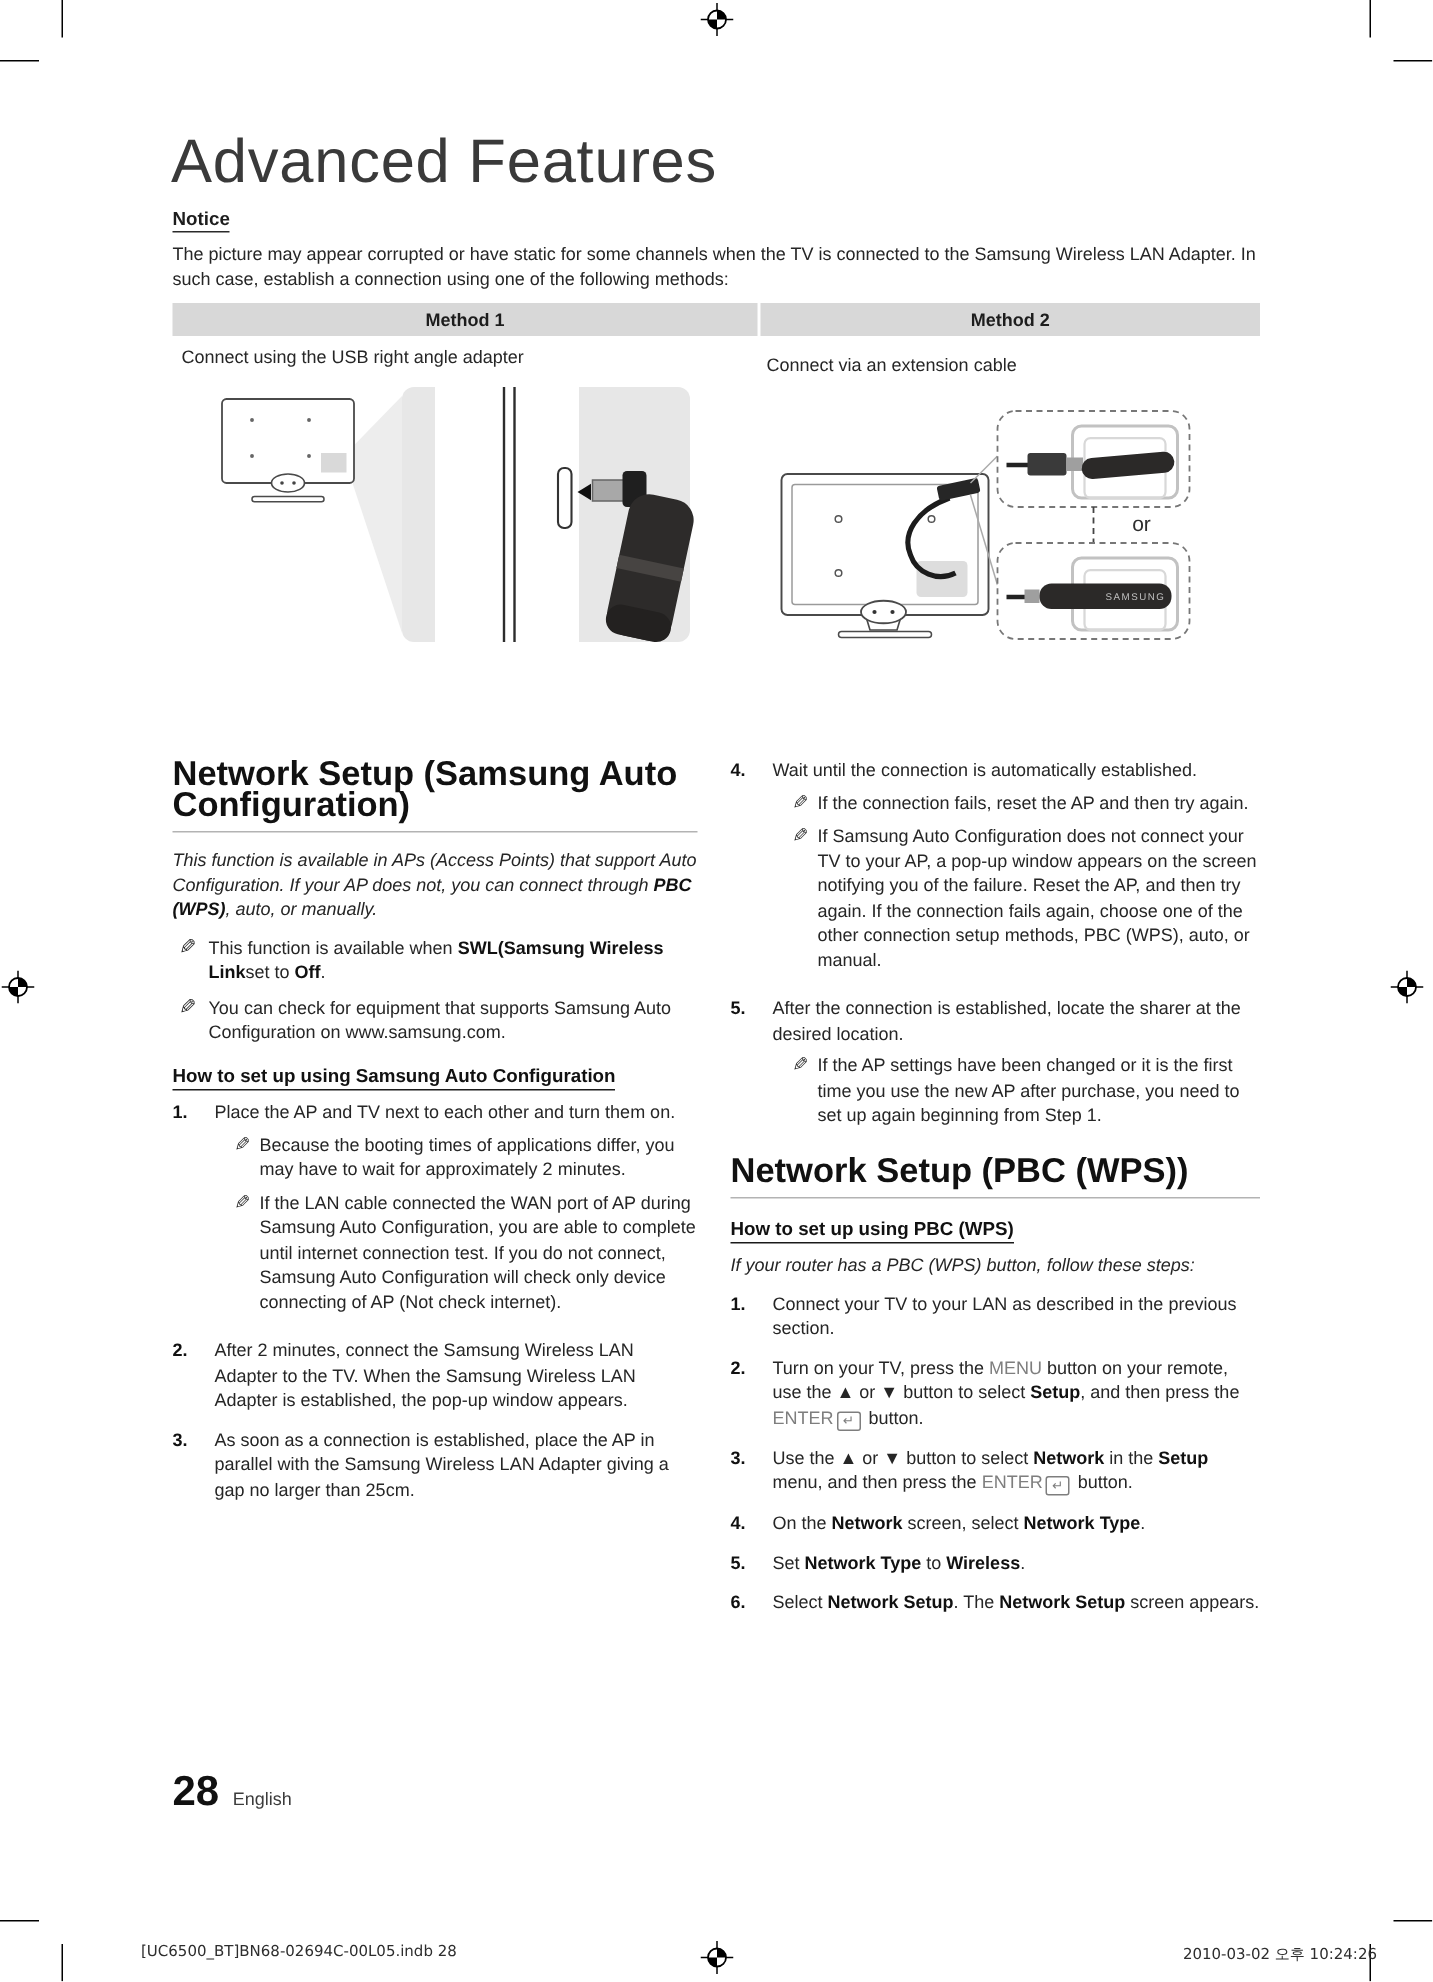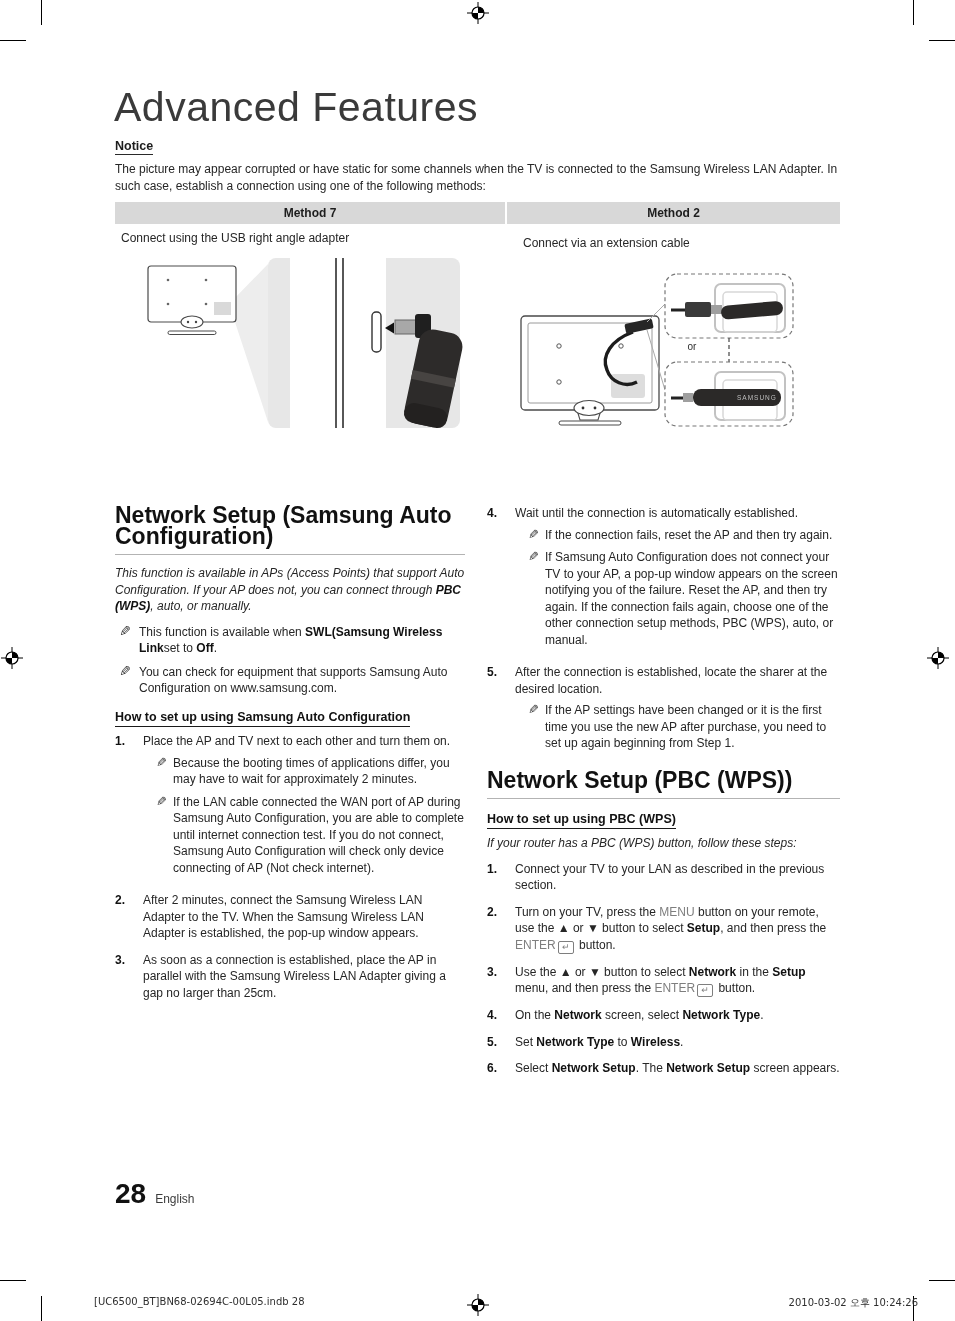--- a/index.html
+++ b/index.html
@@ -17,26 +17,26 @@
             border-bottom:1.5px solid #2a2a2a;padding-bottom:1px;color:#1d1d1d;}
   .notice-b{position:absolute;left:115px;top:161px;width:728px;font-size:12px;line-height:16.5px;}
 
   
   .mcol{position:absolute;top:202px;}
   .mcol1{left:115px;width:390px;}
   .mcol2{left:507px;width:333px;}
   .mhead{height:22px;background:#d8d8d8;font-weight:700;font-size:12px;
          text-align:center;line-height:22px;color:#1d1d1d;}
   .mcap{font-size:12px;margin-top:7px;padding-left:6px;}
-  .mcol2 .mcap{margin-top:12px;padding-left:4px;margin-left:12px;}
+  .mcol2 .mcap{margin-top:12px;padding-left:4px;}
   .fig{position:absolute;}
   .fig1{left:140px;top:256px;}
   .fig2{left:515px;top:270px;}
-  .orlbl{position:absolute;left:677px;top:341px;width:30px;text-align:center;
-         font-size:10px;color:#2e2e2e;background:#fff;}
+  .orlbl{position:absolute;left:746px;top:341px;width:30px;text-align:center;
+         font-size:14px;color:#2e2e2e;background:#fff;}
 
   
   .cols{position:absolute;left:115px;top:505px;width:725px;display:flex;gap:22px;}
   .col{font-size:12px;line-height:16.5px;}
   .col.left{width:350px;}
   .col.right{width:353px;}
   h2.sec{font-size:23px;font-weight:700;line-height:21px;margin:0 0 10px 0;
          padding-bottom:7px;border-bottom:1px solid #b3b3b3;color:#111;}
   h2.sec.later{margin-top:12px;}
   .para{margin:0 0 9px 0;font-style:italic;}
@@ -109,21 +109,21 @@
     <circle cx="11" cy="11" r="6" fill="#fff" stroke="#000" stroke-width="1.2"></circle>
     <path d="M11,11 L11,5 A6,6 0 0 1 17,11 Z" fill="#000"></path>
     <path d="M11,11 L11,17 A6,6 0 0 1 5,11 Z" fill="#000"></path>
   </svg>
 
   <div class="title">Advanced Features</div>
   <div class="notice-h">Notice</div>
   <div class="notice-b">The picture may appear corrupted or have static for some channels when the TV is connected to the Samsung Wireless LAN Adapter. In such case, establish a connection using one of the following methods:</div>
 
   <div class="mcol mcol1">
-    <div class="mhead">Method 7</div>
+    <div class="mhead">Method 1</div>
     <div class="mcap">Connect using the USB right angle adapter</div>
   </div>
   <div class="mcol mcol2">
     <div class="mhead">Method 2</div>
     <div class="mcap">Connect via an extension cable</div>
   </div>
 
   <svg class="fig fig1" width="330" height="176" viewBox="0 0 330 176">
     <polygon points="91,46 128,8 128,166 91,54" fill="#ededed"></polygon>
     <rect x="128" y="2" width="192" height="170" rx="8" fill="#e7e7e7"></rect>

